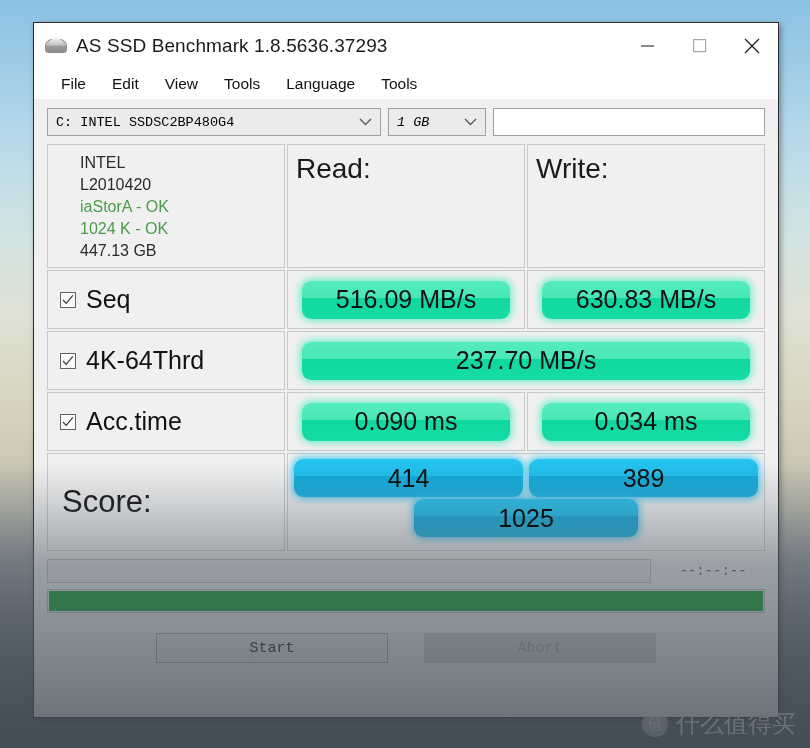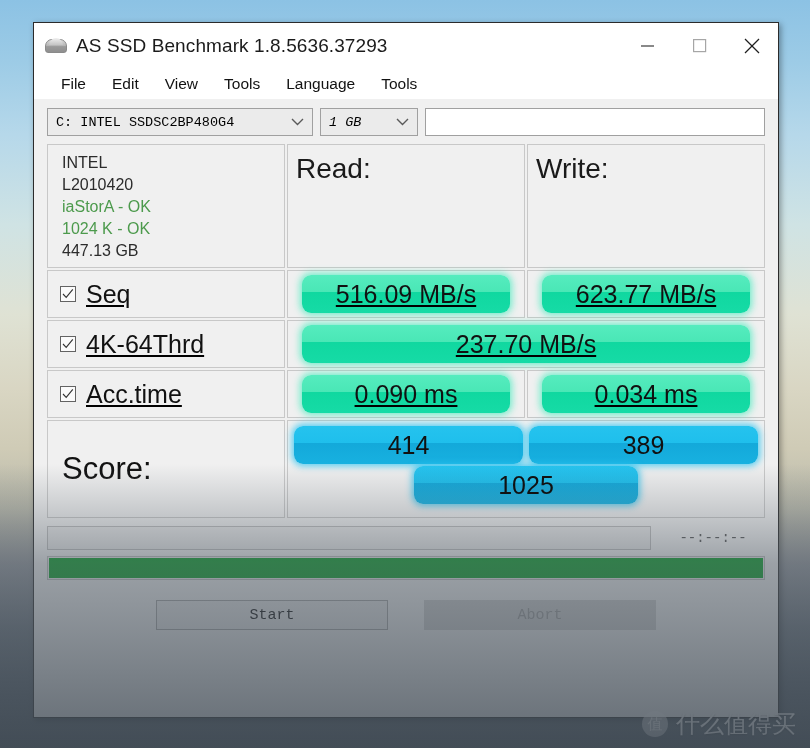--- a/index.html
+++ b/index.html
@@ -138,21 +138,21 @@
     font-family: "Liberation Mono", monospace;
     font-size: 13.5px;
     color: #000;
   }
   .combo .cval { padding-left: 8px; white-space: nowrap; overflow:hidden; }
   .combo .chev {
     margin-left: auto;
     padding: 0 8px 0 6px;
     display:flex; align-items:center;
   }
-  #combo-drive { width: 266px; }
+  #combo-drive { width: 334px; }
   #combo-size  { width: 98px; font-style: italic; }
   .textbox {
     flex: 1 1 auto;
     height: 28px;
     background: #ffffff;
     border: 1px solid #a0a0a0;
     box-sizing: border-box;
   }
 
   
@@ -177,37 +177,37 @@
   .col-label { width: 238px; flex: 0 0 238px; }
   .col-read  { flex: 1 1 0; }
   .col-write { flex: 1 1 0; }
 
   
   .info-cell {
     height: 124px;
     flex-direction: column;
     align-items: flex-start;
     justify-content: center;
-    padding-left: 14px;
+    padding-left: 32px;
     gap: 1px;
   }
   .info-line { font-size: 16px; color: #3a3a3a; line-height: 21px; white-space: nowrap;}
   .info-line.ok { color: #4c9a4c; }
   .info-line.dark { color: #2b2b2b; }
 
   
   .head-cell {
     height: 124px;
     align-items: flex-start;
     padding: 8px 0 0 8px;
   }
   .head-text { font-size: 28px; color: #1a1a1a; }
 
   
-  .test-row-h { height: 48px; text-decoration: underline; }
+  .test-row-h { height: 59px; }
   .label-cell { padding-left: 12px; gap: 10px; }
   .checkbox {
     width: 16px; height: 16px;
     border: 1px solid #636363;
     background: #fbfbfb;
     box-sizing: border-box;
     position: relative;
     flex: 0 0 auto;
   }
   .checkbox svg { position:absolute; left:1px; top:1px; }
@@ -444,21 +444,21 @@
             </span>
             <span class="test-name">Seq</span>
           </div>
           <div class="cell col-read bar-cell">
             <div class="bar bar-green">
               <span class="bar-text">516.09 MB/s</span>
             </div>
           </div>
           <div class="cell col-write bar-cell">
             <div class="bar bar-green">
-              <span class="bar-text">623.77 MB/s</span>
+              <span class="bar-text">630.83 MB/s</span>
             </div>
           </div>
         </div>
 
 
         <div class="grid-row test-row-h">
           <div class="cell col-label label-cell">
             <span class="checkbox">
               <svg width="12" height="12">
                 <polyline points="1,6 4.2,9.4 10.8,1.4" fill="none" stroke="#333" stroke-width="1.1"></polyline>

